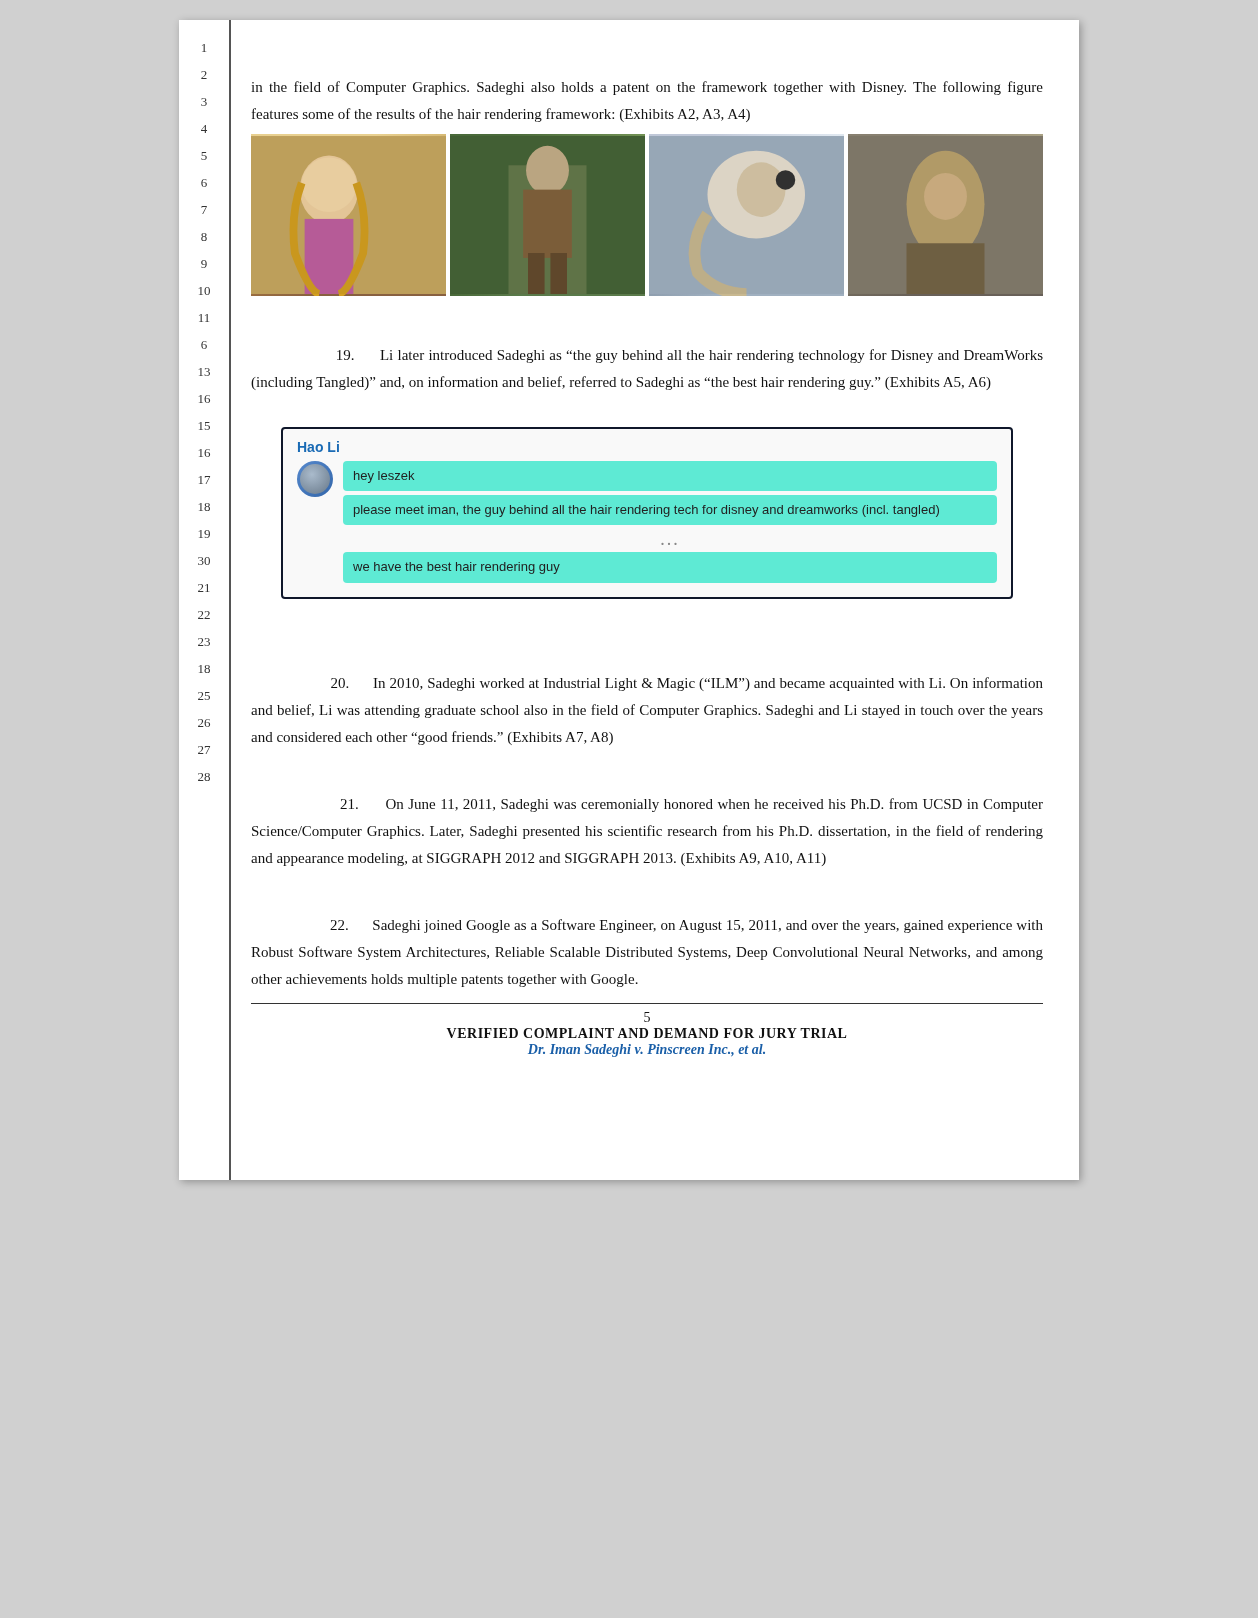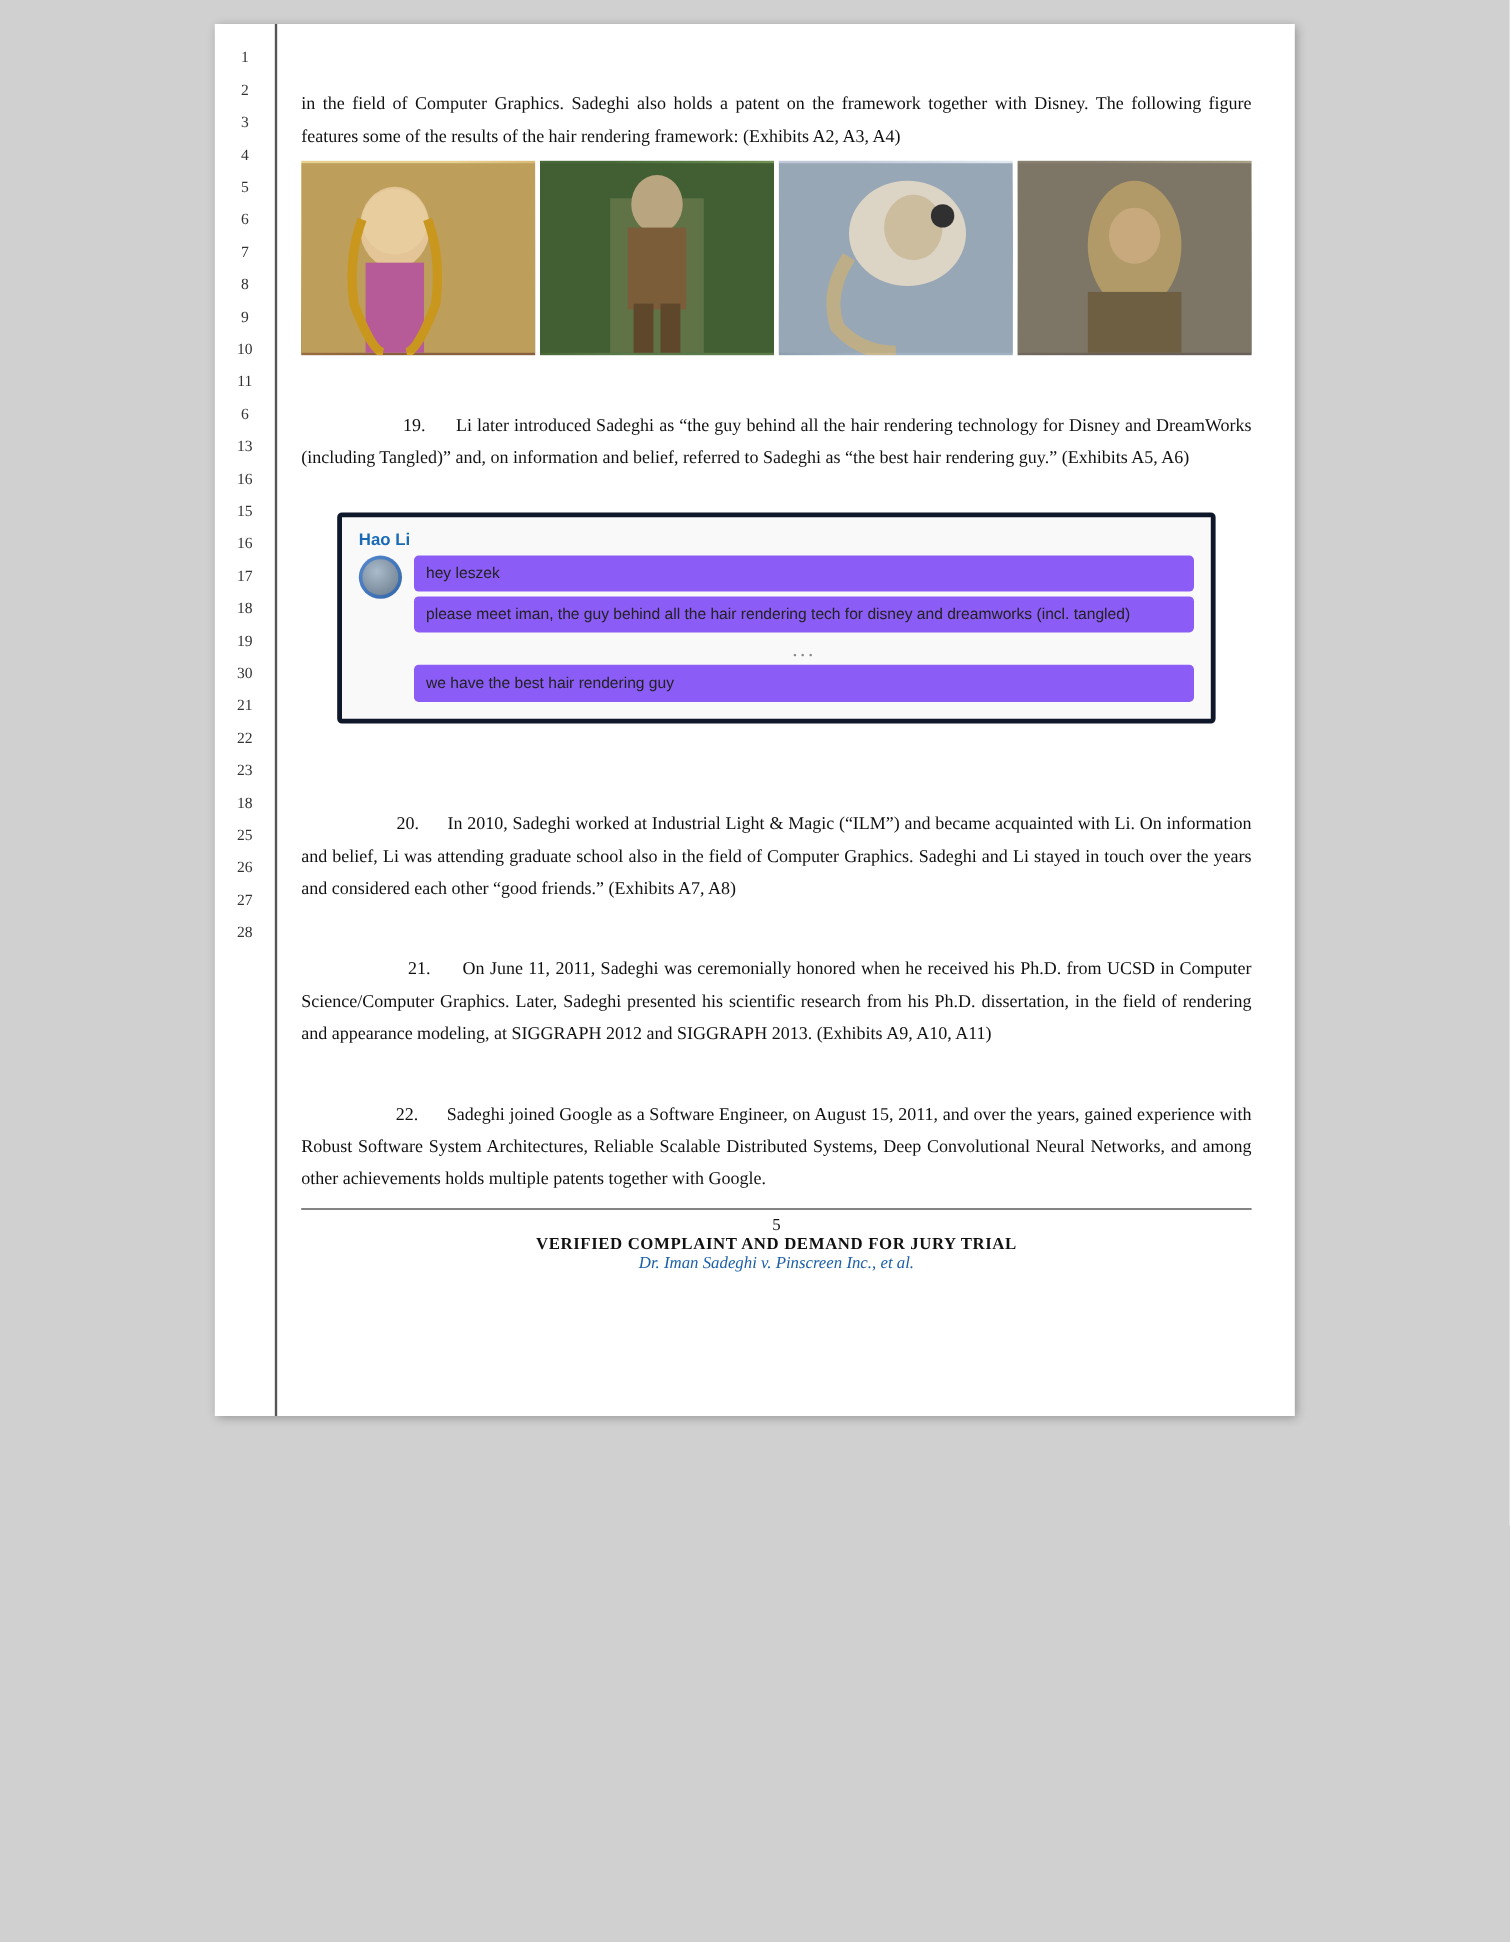--- a/index.html
+++ b/index.html
@@ -75,21 +75,21 @@
       background: linear-gradient(160deg, #4a6a3a 10%, #7a9a5a 35%, #3a5a2a 60%, #5a7a4a 80%);
     }
     .img-figure3 {
       background: linear-gradient(160deg, #c0c8d8 10%, #e0e8f0 30%, #8090a0 60%, #a0b0c0 80%);
     }
     .img-figure4 {
       background: linear-gradient(160deg, #888070 10%, #b0a888 35%, #787060 60%, #686058 80%);
     }
     
     .chat-container {
-      border: 4px solid #0f172a;
+      border: 2px solid #0f172a;
       background: #f9f9f9;
       margin: 4px 30px;
       padding: 10px 14px;
       border-radius: 4px;
     }
     .chat-sender {
       color: #1a6bb5;
       font-weight: bold;
       font-size: 14px;
       margin-bottom: 6px;
@@ -115,21 +115,21 @@
     .chat-avatar-inner {
       width: 30px;
       height: 30px;
       background: radial-gradient(circle at 40% 35%, #aabbcc, #667788);
       border-radius: 50%;
     }
     .chat-messages {
       flex: 1;
     }
     .chat-bubble {
-      background: #8b5cf6;
+      background: #5eead4;
       border-radius: 4px;
       padding: 6px 10px;
       font-size: 13px;
       color: #222;
       margin-bottom: 4px;
       font-family: Arial, sans-serif;
       line-height: 1.4;
     }
     .chat-dots {
       text-align: center;
@@ -154,20 +154,21 @@
       color: #111;
       font-family: 'Times New Roman', Times, serif;
       font-weight: bold;
       letter-spacing: 0.5px;
     }
     .footer-party {
       font-size: 14px;
       color: #1a5fa8;
       font-style: italic;
       font-family: 'Times New Roman', Times, serif;
+      font-weight: bold;
     }
   </style>
 </head>
 <body>
 
 <div class="page">
 
   <div class="line-numbers">
     <div class="line-num">1</div>
     <div class="line-num">2</div>

